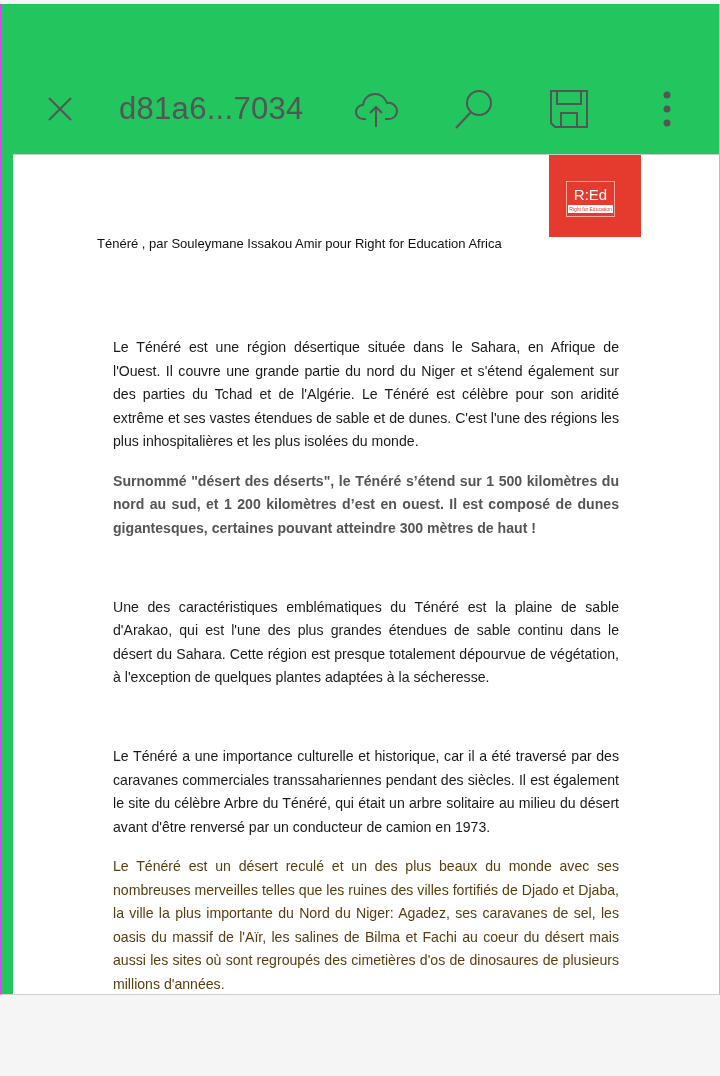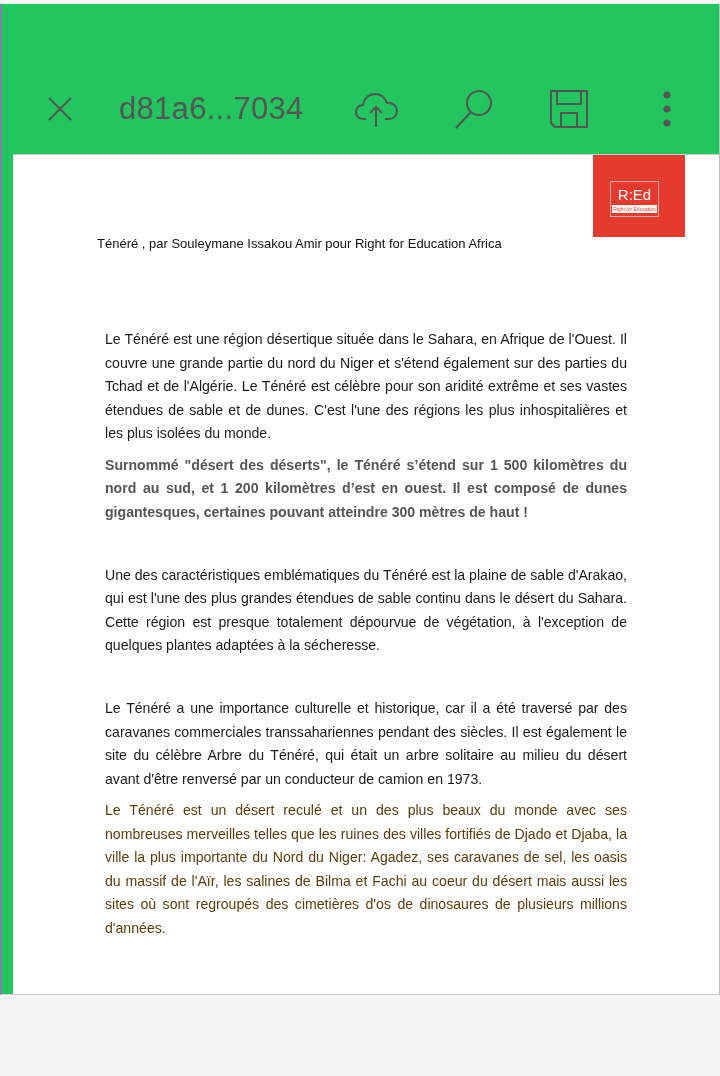--- a/index.html
+++ b/index.html
@@ -28,42 +28,42 @@
   .tb-search { left: 448px; top: 20px; width: 50px; height: 50px; }
   .tb-save { left: 544px; top: 20px; width: 48px; height: 50px; }
   .tb-more { left: 648px; top: 20px; width: 36px; height: 50px; }
   .tb-divider {
     position: absolute; left: 12px; top: 150px; width: 706px; height: 1px; background: #c8c8c8;
   }
   .doc {
     position: absolute; left: 12px; top: 151px; width: 706px; height: 839px; background: #fff;
   }
   .logo {
-    position: absolute; left: 536px; top: 0px; width: 92px; height: 82px; background: #e53a2e; margin-left: 44px;
+    position: absolute; left: 536px; top: 0px; width: 92px; height: 82px; background: #e53a2e;
   }
   .logo-box {
     position: absolute; left: 17px; top: 26px; width: 47px; height: 34px; border: 1px solid rgba(255,255,255,0.55);
   }
   .logo-text {
     position: absolute; left: 0; top: 4px; width: 47px; text-align: center;
     color: #fff; font-size: 15px; line-height: 18px;
   }
   .logo-sub {
     position: absolute; left: 1px; top: 23px; width: 45px; height: 8px; background: #fff;
     color: #e53a2e; font-size: 5px; line-height: 8px; text-align: center; white-space: nowrap; overflow: hidden;
   }
   .byline {
     position: absolute; left: 84px; top: 81px; font-size: 13px; color: #111; white-space: nowrap;
   }
   .body-text {
     position: absolute; left: 84px; top: 165px; width: 538px;
     font-size: 14.1px; line-height: 23.5px; color: #1a1a1a;
     text-align: justify;
   }
-  .body-text p { margin: 8px; }
+  .body-text p { margin: 16px; }
   .body-text .gap { height: 23.5px; }
   .p-bold { font-weight: bold; color: #555555; }
   .p-brown { color: #5a3d0e; }
   svg { display: block; }
 </style>
 </head>
 <body>
 
 <div class="app">
 

